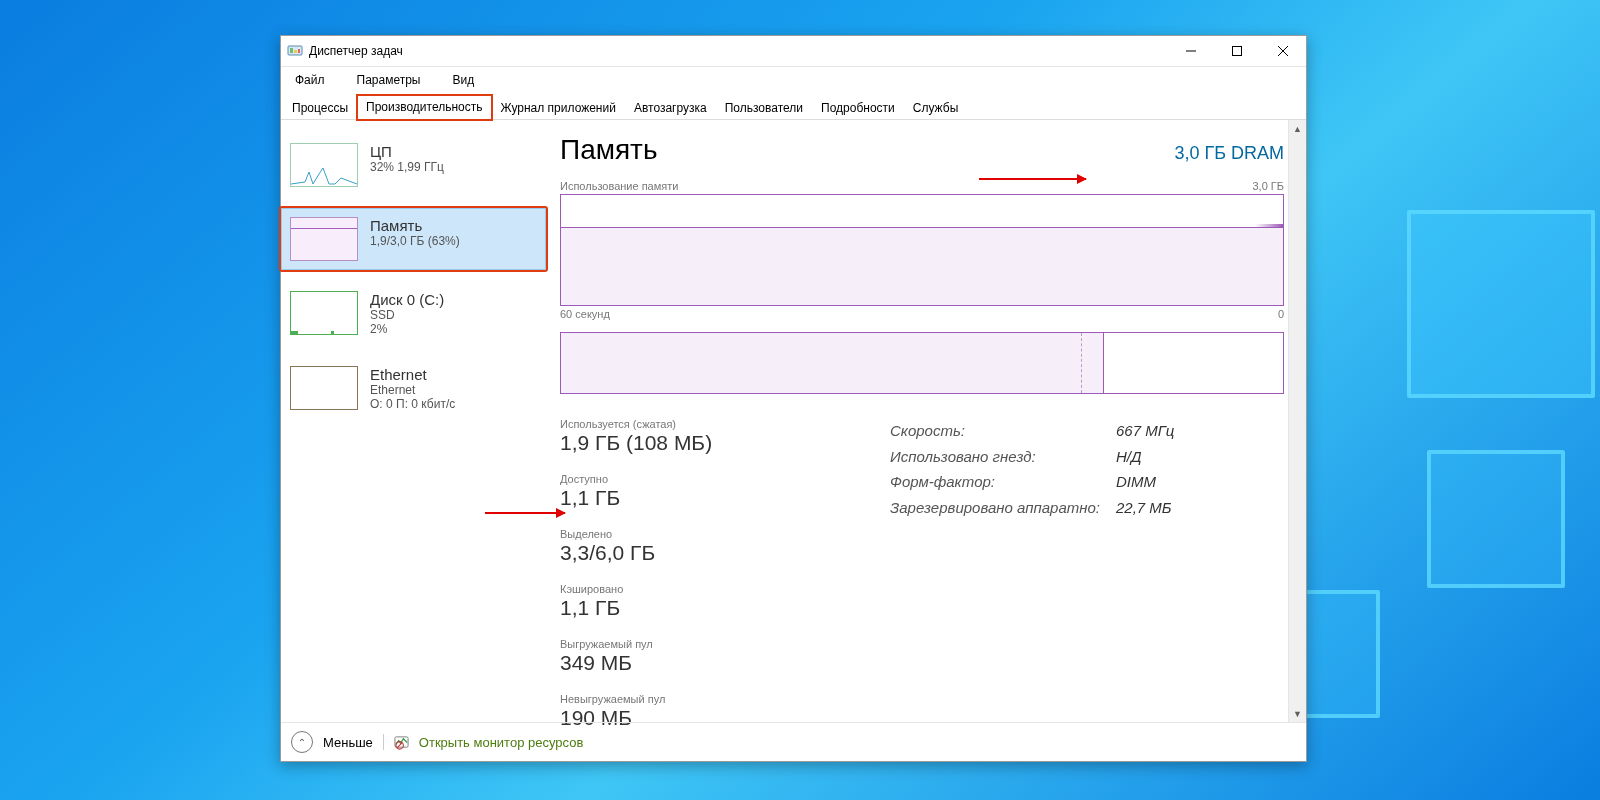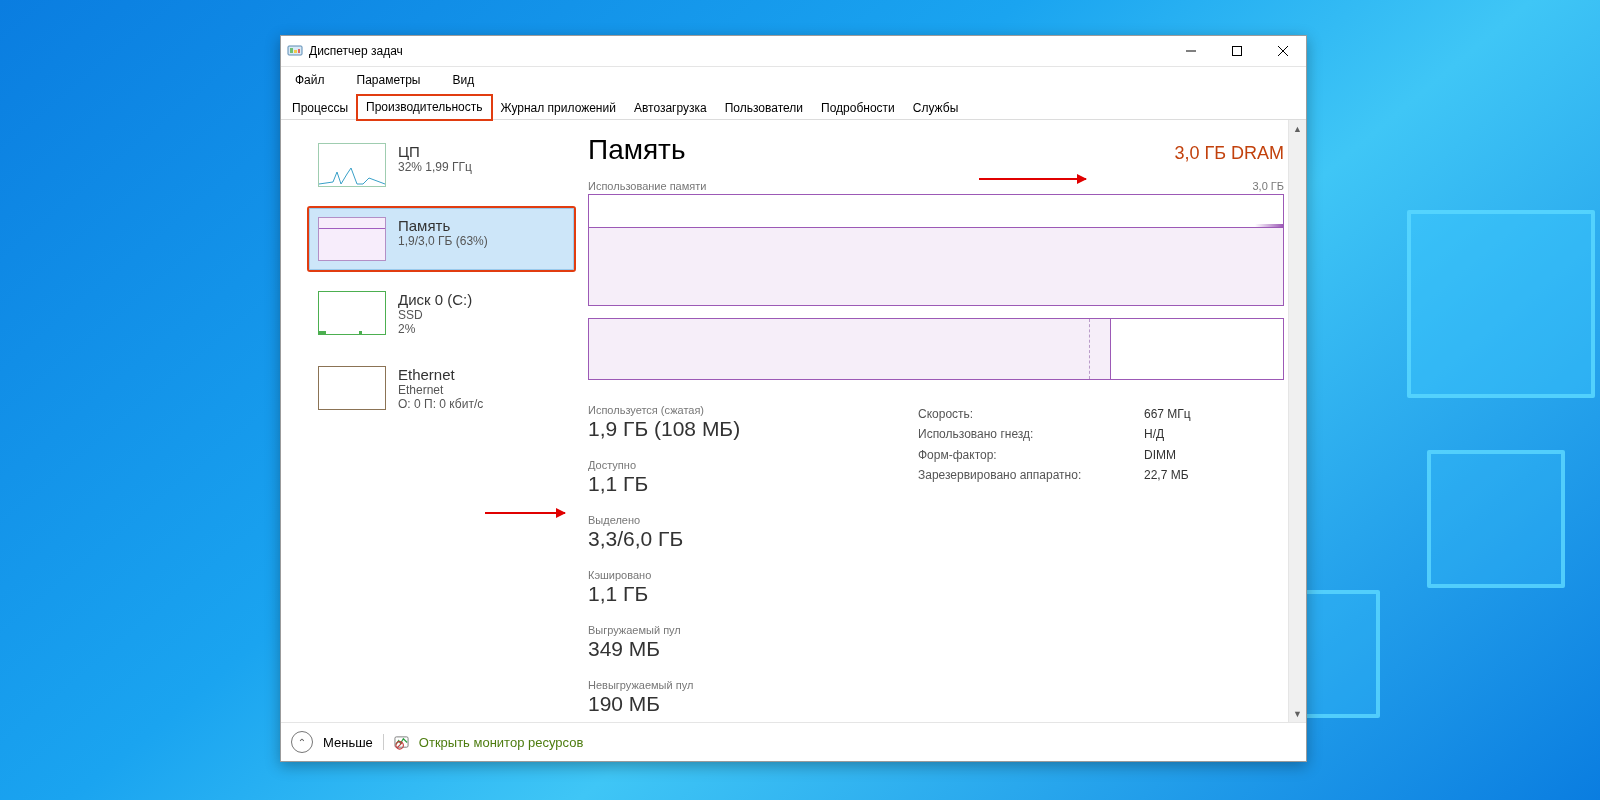--- a/index.html
+++ b/index.html
@@ -57,21 +57,21 @@
     cursor:default;
   }
   .tab.active{
     border-color:#dcdcdc;border-bottom:1px solid #fff;background:#fff;
   }
   .tab.highlight{outline:2px solid #e13c10;outline-offset:-1px;}
 
   .body{flex:1;display:flex;min-height:0;}
 
   .sidebar{
-    width:265px;padding:14px 0 0 28px;
+    width:265px;padding:14px 0 0 0;
     display:flex;flex-direction:column;gap:12px;
   }
   .sb-item{
     display:flex;align-items:flex-start;gap:12px;
     padding:8px 8px;border:1px solid transparent;border-radius:1px;
     cursor:default;
   }
   .sb-item.selected{background:#cde6f9;border:1px solid #99c9ec;}
   .sb-item.highlight{outline:2px solid #e13c10;outline-offset:0;}
   .sb-thumb{
@@ -98,21 +98,21 @@
   }
   .scrollbar .arrow{
     position:absolute;left:0;right:0;height:17px;display:flex;align-items:center;justify-content:center;
     color:#606060;font-size:9px;
   }
   .scrollbar .up{top:0;}
   .scrollbar .down{bottom:0;}
 
   .hdr{display:flex;align-items:baseline;justify-content:space-between;}
   .hdr h1{margin:0;font-size:28px;font-weight:400;}
-  .hdr .right{font-size:18px;color:#c2410c;}
+  .hdr .right{font-size:18px;color:#0369a1;}
 
   .graph-label{
     display:flex;justify-content:space-between;
     font-size:11px;color:#777;margin-top:14px;
   }
   .graph{
     height:110px;border:1px solid #9c59b6;background:#fff;position:relative;margin-top:2px;
   }
   .graph .fill{
     position:absolute;left:0;right:0;bottom:0;height:70%;
@@ -132,21 +132,21 @@
   }
   .struct-bar .seg1{flex:0 0 72%;background:#f6eef9;border-right:1px dashed #b99bc9;}
   .struct-bar .seg2{flex:0 0 3%;background:#f6eef9;border-right:1px solid #9c59b6;}
   .struct-bar .seg3{flex:1;background:#fff;}
 
   .metrics{display:flex;gap:50px;margin-top:24px;}
   .metric-grid{display:flex;flex-wrap:wrap;gap:18px 22px;width:280px;}
   .metric{min-width:120px;}
   .metric .k{font-size:11px;color:#777;}
   .metric .v{font-size:21px;color:#333;margin-top:1px;white-space:nowrap;}
-  .spec-table{font-size:12px;color:#555;}
+  .spec-table{font-size:15px;color:#555;font-style:italic;}
   .spec-row{display:flex;gap:16px;line-height:1.7;}
   .spec-row .k{width:210px;}
   .spec-row .v{color:#333;}
 
   .footer{
     display:flex;align-items:center;gap:10px;
     padding:8px 10px;border-top:1px solid #e5e5e5;font-size:13px;
   }
   .footer .circ{
     width:20px;height:20px;border:1px solid #777;border-radius:50%;
@@ -268,20 +268,24 @@
           <h1>Память</h1>
           <span class="right">3,0 ГБ DRAM</span>
         </div>
 
         <div class="graph-label">
           <span>Использование памяти</span>
           <span>3,0 ГБ</span>
         </div>
         <div class="graph">
           <div class="fill"></div>
+        </div>
+        <div class="axis60">
+          <span>60 секунд</span>
+          <span>0</span>
         </div>
 
         <div class="struct-row">
           <div class="struct-bar">
             <div class="seg1"></div>
             <div class="seg2"></div>
             <div class="seg3"></div>
           </div>
         </div>
 

